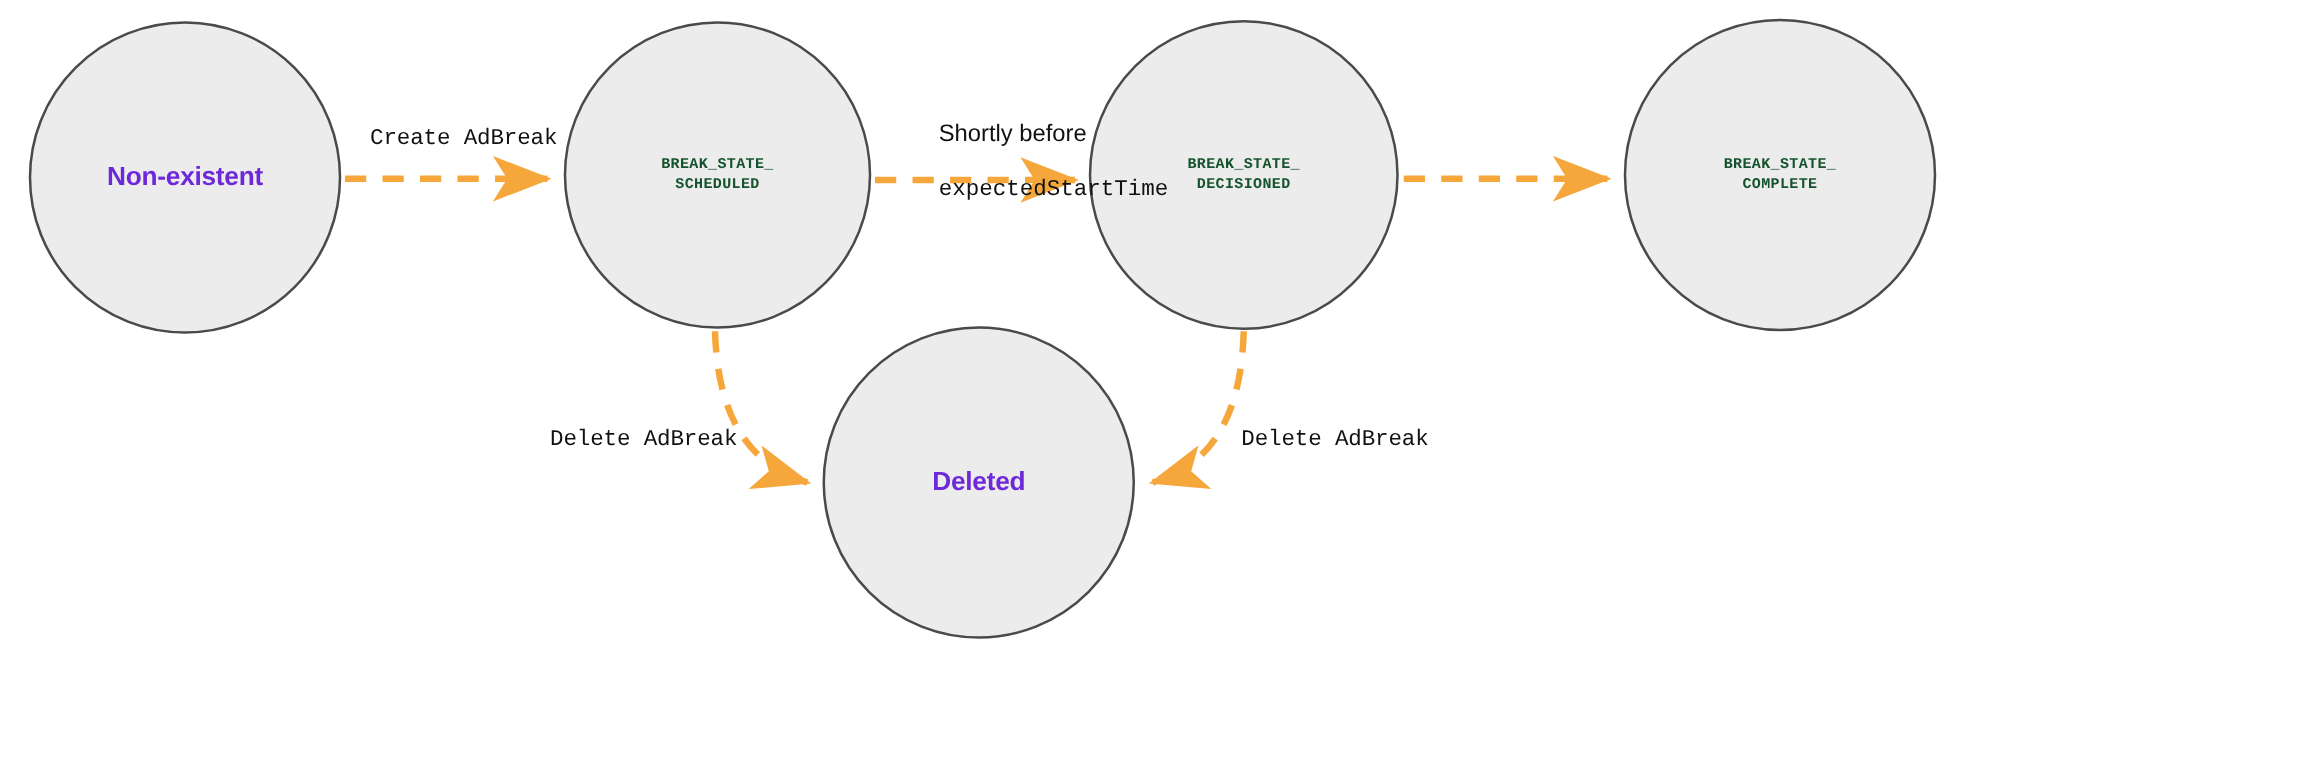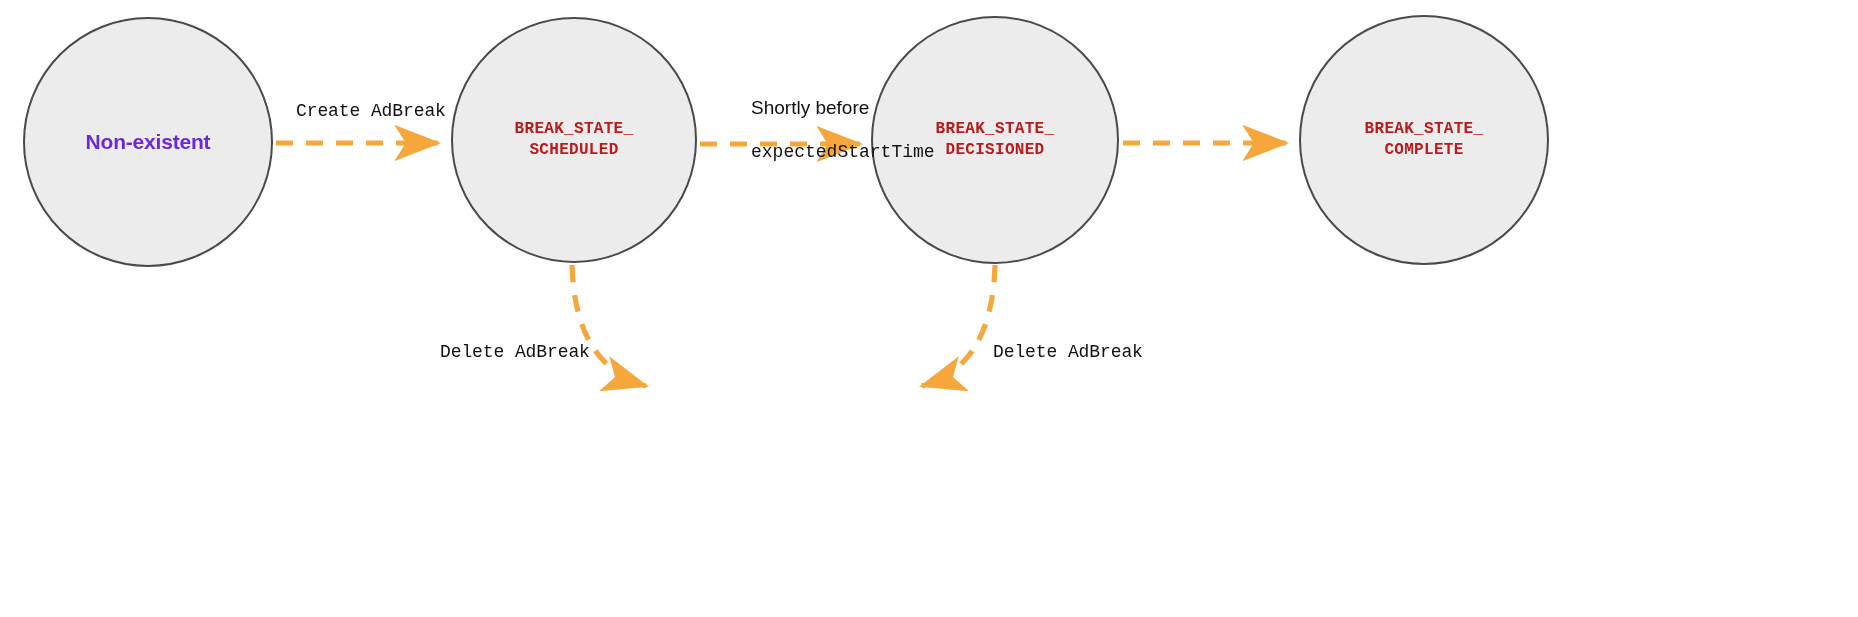--- a/index.html
+++ b/index.html
@@ -39,22 +39,22 @@
     font-family: "Liberation Sans", sans-serif;
     font-weight: bold;
     font-size: 21px;
     color: #6d28d9;
     line-height: 1.25;
     letter-spacing: -0.2px;
   }
   .node-label-mono {
     font-family: "Liberation Mono", monospace;
     font-weight: bold;
-    font-size: 16px;
-    color: #b91c1c;
+    font-size: 12px;
+    color: #14532d;
     line-height: 1.32;
     white-space: pre-line;
     letter-spacing: 0.3px;
   }
   .edge-label {
     position: absolute;
     color: #111111;
     line-height: 1.32;
     white-space: pre-line;
   }
@@ -112,20 +112,23 @@
   <div class="state-node" style="left:871px; top:16px; width:248px; height:248px;">
     <div class="node-label-mono">BREAK_STATE_
 DECISIONED</div>
   </div>
 
   <div class="state-node" style="left:1299px; top:15px; width:250px; height:250px;">
     <div class="node-label-mono">BREAK_STATE_
 COMPLETE</div>
   </div>
 
+  <div class="state-node" style="left:658px; top:261px; width:250px; height:250px;">
+    <div class="node-label-sans">Deleted</div>
+  </div>
 
   <div class="edge-label mono" style="left:296px; top:100px;">Create AdBreak</div>
 
   <div class="edge-label mixed" style="left:707px; top:74px;margin-left:44px;">
     <span class="sans-part">Shortly before</span><br>
     <span class="mono-part">expectedStartTime</span>
   </div>
 
 
   <div class="edge-label mono" style="left:440px; top:341px;">Delete AdBreak</div>

